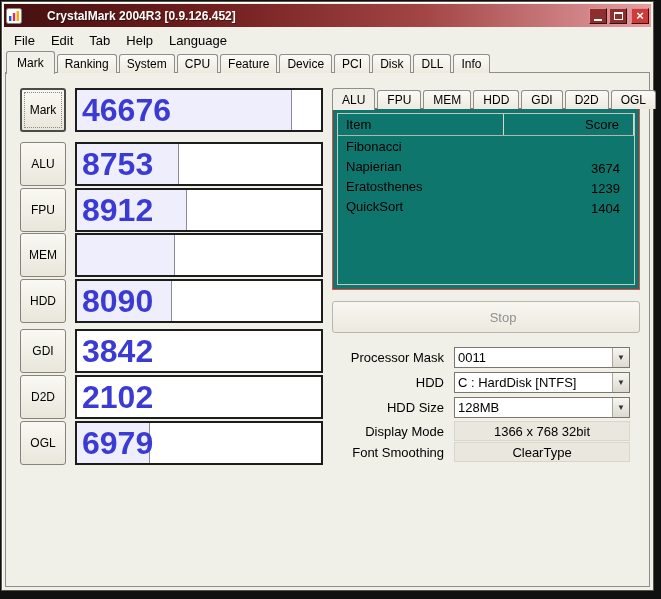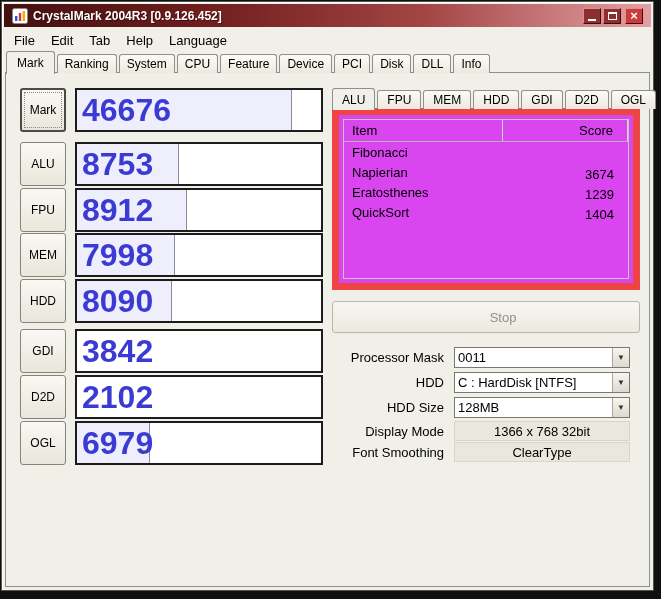--- a/index.html
+++ b/index.html
@@ -13,21 +13,21 @@
   .window {
     position: absolute; left: 1px; top: 1px; width: 653px; height: 590px;
     background: #f0efe8;
     border: 1px solid #55524a;
     box-shadow: inset 1px 1px 0 #ffffff;
   }
   
   .titlebar {
     position: absolute; left: 2px; top: 2px; right: 2px; height: 23px;
     background: linear-gradient(90deg, #441010 0%, #6e1c1c 30%, #a34545 65%, #e4a0a4 100%);
-    display: flex; align-items: center; padding: 0 8px;
+    display: flex; align-items: center; padding: 0 2px; gap: 20px;
   }
   .app-icon { width: 16px; height: 16px; margin-right: 5px; flex: 0 0 auto; }
   .title-text { color: #fff; font-size: 12px; font-weight: bold; white-space: nowrap; flex: 1 1 auto;
                 text-shadow: 1px 1px 0 rgba(0,0,0,.4); }
   .winbtns { display: flex; align-items: center; gap: 2px; }
   .winbtn {
     width: 18px; height: 16px; display: flex; align-items: center; justify-content: center;
     background: #8d2f2f; border: 1px solid; border-color: #d89090 #3c0d0d #3c0d0d #d89090;
     cursor: default;
   }
@@ -90,21 +90,21 @@
   }
   .subtab {
     height: 19px; padding: 0 9px; font-size: 12px;
     border: 1px solid #8e8e8e; border-bottom: none; border-radius: 3px 3px 0 0;
     margin-right: 2px; display: flex; align-items: center;
     background: linear-gradient(#fbfaf6, #eceadf);
   }
   .subtab.active { height: 22px; margin-bottom: -1px; background: #f0efe8; z-index: 4; position: relative; }
   .detail-panel {
     position: absolute; left: 330px; top: 106px; width: 308px; height: 182px;
-    border: 7px solid #ef4444; background: #d946ef; padding: 4px; z-index: 2;
+    border: 1px solid #ef4444; background: #0f766e; padding: 4px; z-index: 2;
   }
   .listview { width: 100%; height: 100%; border: 1px solid #c8c8c2; font-size: 13px; }
   .lv-header { display: flex; height: 22px; border-bottom: 1px solid #b5b5af; }
   .lv-hcol { display: flex; align-items: center; height: 100%; }
   .lv-hcol.item { flex: 0 0 56%; padding-left: 8px; border-right: 1px solid #d6d6d0; }
   .lv-hcol.score { flex: 1 1 auto; justify-content: flex-end; padding-right: 14px; border-right: 1px solid #d6d6d0; }
   .lv-row { display: flex; height: 20px; align-items: center; }
   .lv-cell.item { flex: 0 0 56%; padding-left: 8px; }
   .lv-cell.score { flex: 1 1 auto; text-align: right; padding-right: 14px; margin-top: 44px; }
   
@@ -202,21 +202,20 @@
   <div class="score-row" style="top:140px">
     <div class="score-fill" style="width: 42%;"></div>
     <span class="score-num">8753</span>
   </div>
   <div class="score-row" style="top:186px">
     <div class="score-fill" style="width: 45%;"></div>
     <span class="score-num">8912</span>
   </div>
   <div class="score-row" style="top:231px">
     <div class="score-fill" style="width: 40%;"></div>
-    <span class="score-num">7998</span>
   </div>
   <div class="score-row" style="top:277px">
     <div class="score-fill" style="width: 39%;"></div>
     <span class="score-num">8090</span>
   </div>
   <div class="score-row" style="top:327px">
 
     <span class="score-num">3842</span>
   </div>
   <div class="score-row" style="top:373px">

